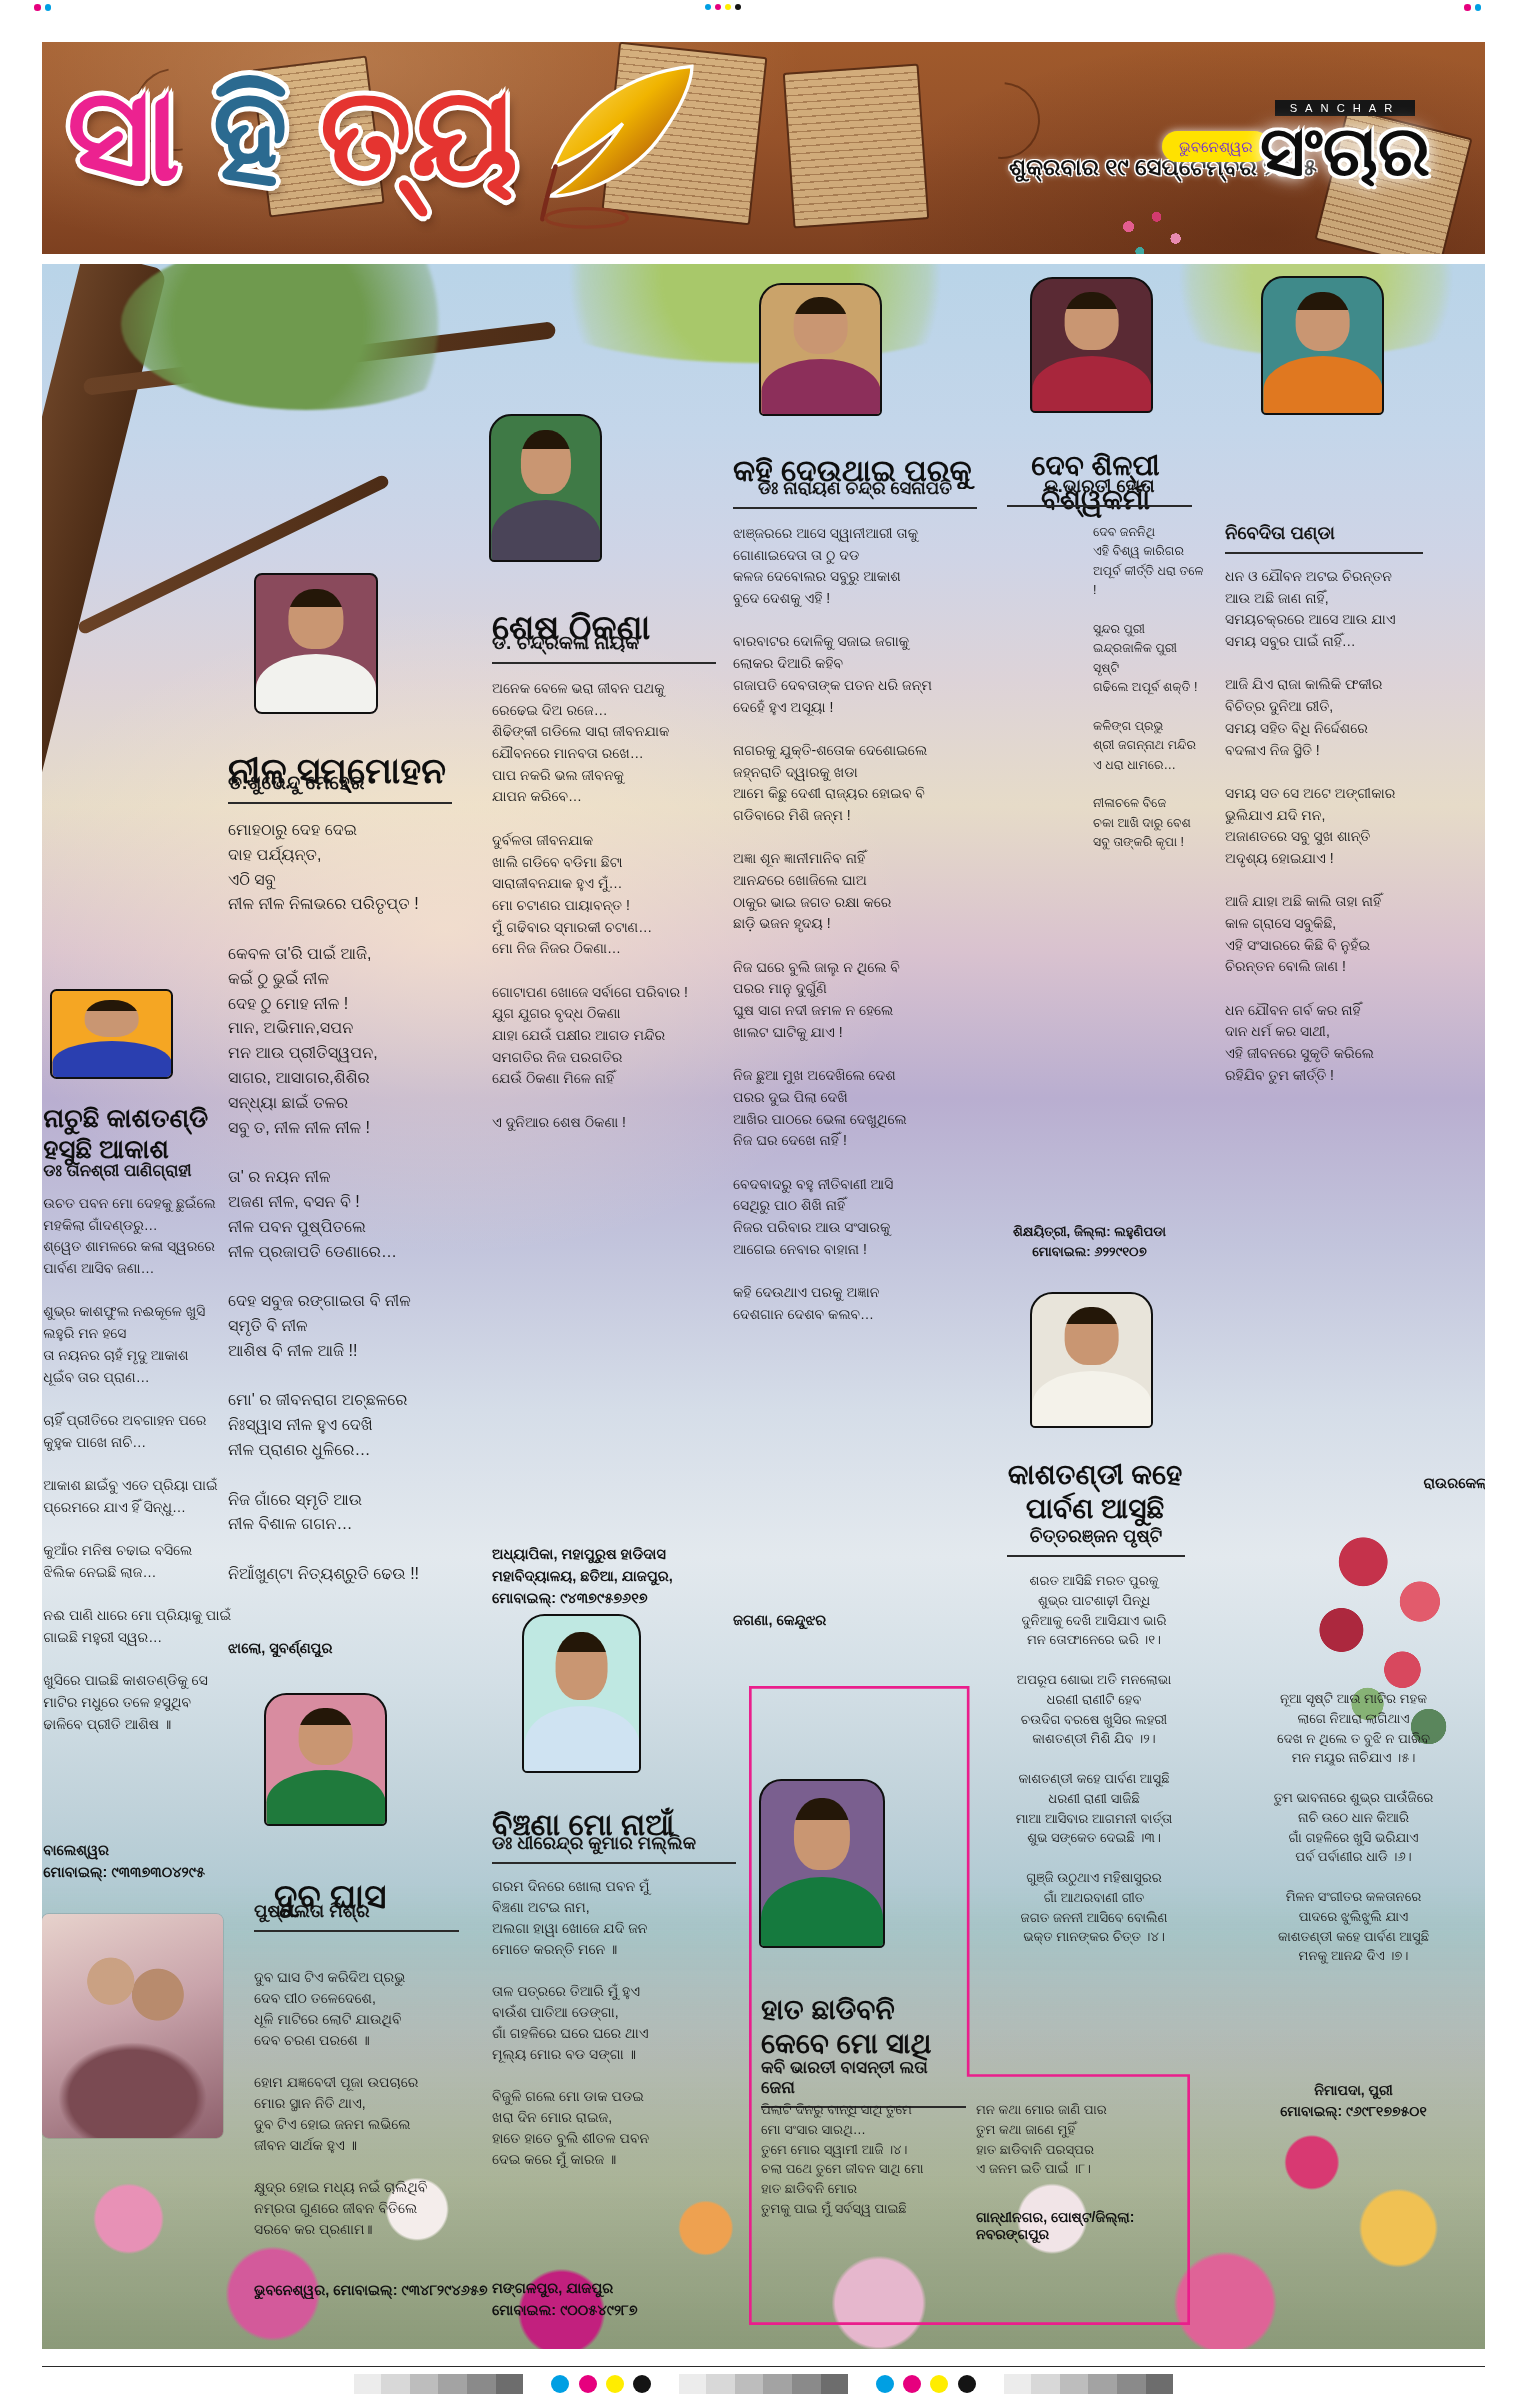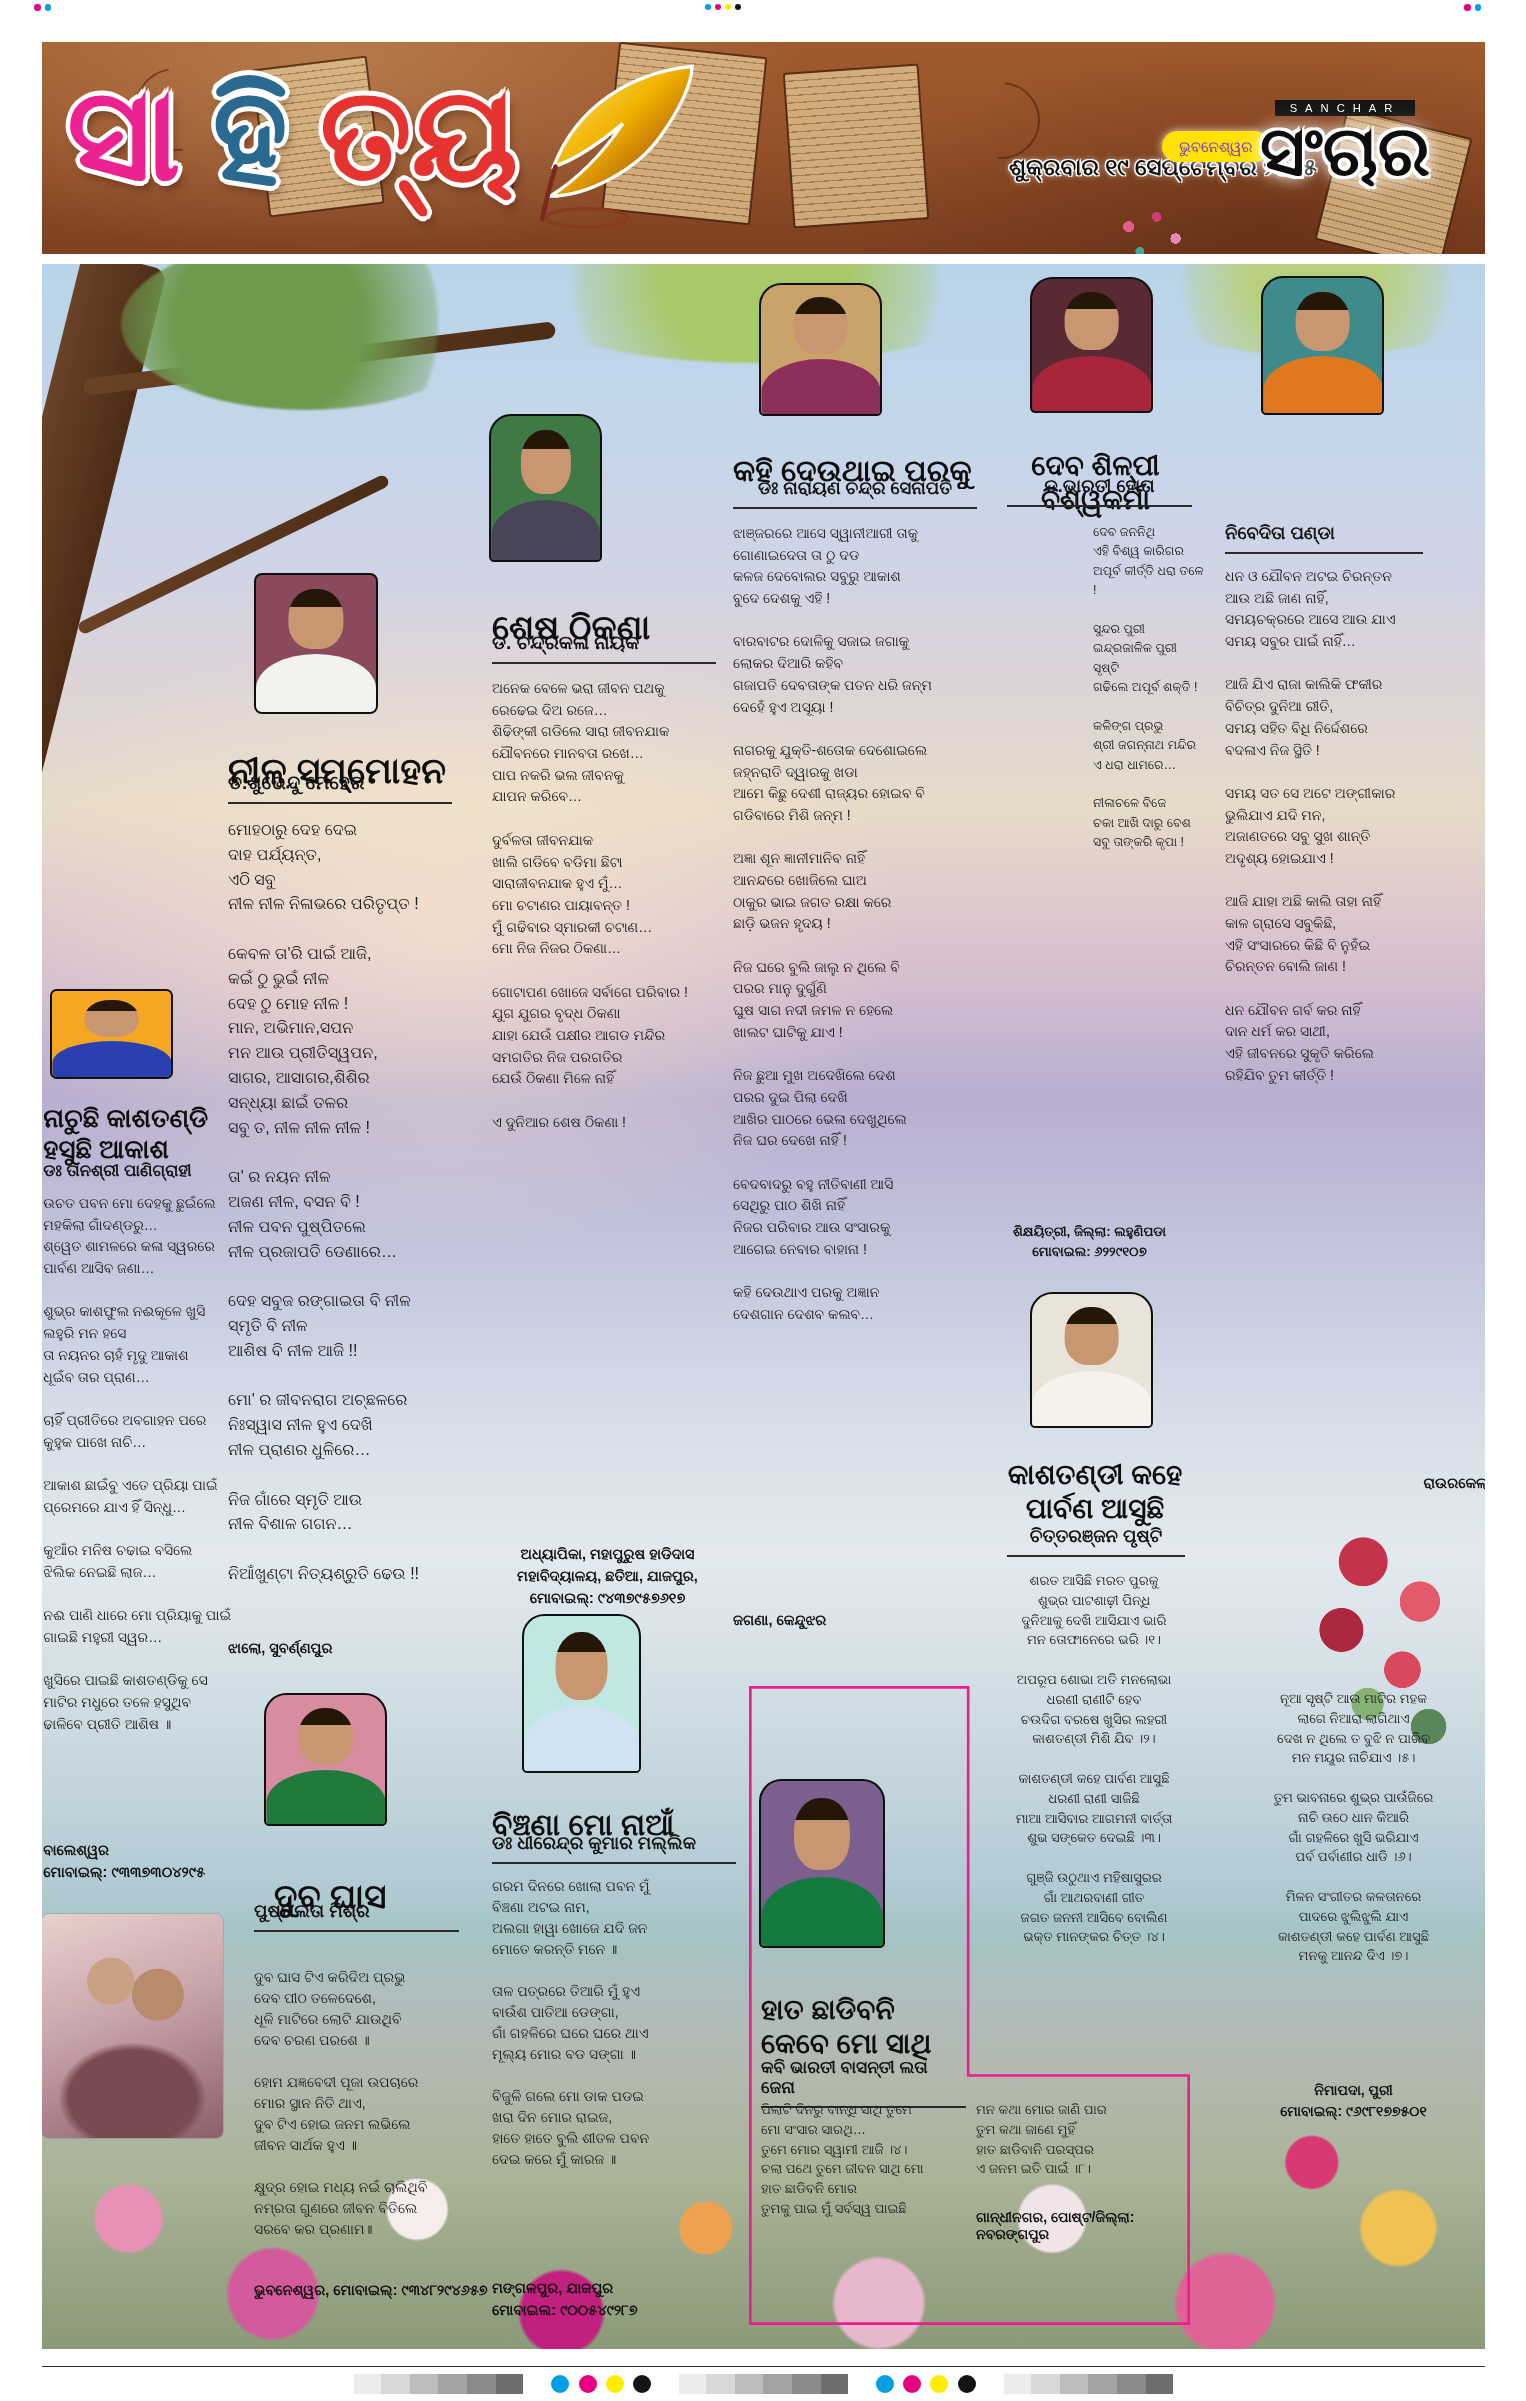--- a/index.html
+++ b/index.html
@@ -272,21 +272,21 @@
 ମୁଁ ଗଢିବାର ସ୍ମାରକୀ ଚଟାଣ…
 ମୋ ନିଜ ନିଜର ଠିକଣା…
 
 ଗୋଟାପଣ ଖୋଜେ ସର୍ବାଗେ ପରିବାର !
 ଯୁଗ ଯୁଗର ବୃଦ୍ଧ ଠିକଣା
 ଯାହା ଯେଉଁ ପକ୍ଷୀର ଆଗଡ ମନ୍ଦିର
 ସମଗତିର ନିଜ ପରଗତିର
 ଯେଉଁ ଠିକଣା ମିଳେ ନାହିଁ
 
 ଏ ଦୁନିଆର ଶେଷ ଠିକଣା !</div>
-    <div class="foot" style="left:450px;top:1280px;width:231px;font-size:14.5px;line-height:1.5;text-align:center;">ଅଧ୍ୟାପିକା, ମହାପୁରୁଷ ହାଡିଦାସ
+    <div class="foot" style="left:450px;top:1280px;width:231px;font-size:14.5px;line-height:1.5;">ଅଧ୍ୟାପିକା, ମହାପୁରୁଷ ହାଡିଦାସ
 ମହାବିଦ୍ୟାଳୟ, ଛତିଆ, ଯାଜପୁର,
 ମୋବାଇଲ୍: ୯୪୩୭୯୫୭୬୧୭</div>
 
     <div class="photo" style="left:480px;top:1350px;width:115px;height:155px;--bg:#bfe8e2;--skin:#c99672;--shirt:#cfe3f2;"></div>
     <h2 class="hl" style="left:450px;top:1518px;width:251px;font-size:30px;">ବିଞ୍ଚଣା ମୋ ନାଆଁ</h2>
     <div class="by" style="left:450px;top:1569px;width:244px;font-size:18px;">ଡଃ ଧୀରେନ୍ଦ୍ର କୁମାର ମଲ୍ଲିକ</div>
     <div class="poem" style="left:450px;top:1612px;width:244px;height:396px;font-size:14px;line-height:1.5;">ଗରମ ଦିନରେ ଖୋଲା ପବନ ମୁଁ
 ବିଞ୍ଚଣା ଅଟଇ ନାମ,
 ଅଲଗା ହାୱା ଖୋଜେ ଯଦି ଜନ
 ମୋତେ କରନ୍ତି ମନେ ॥

